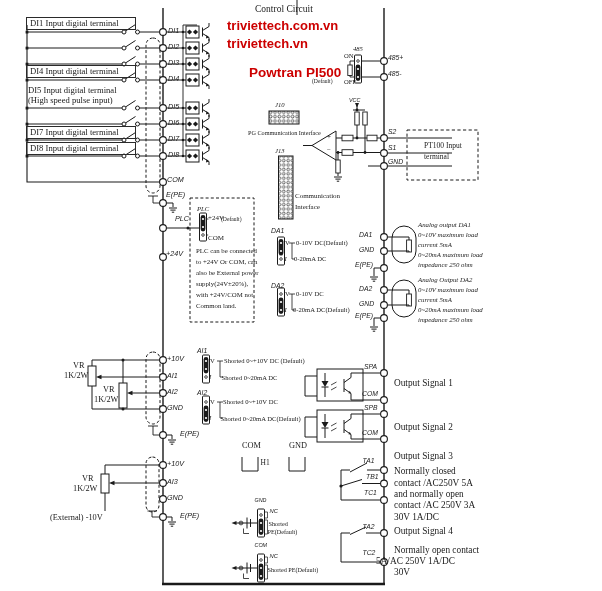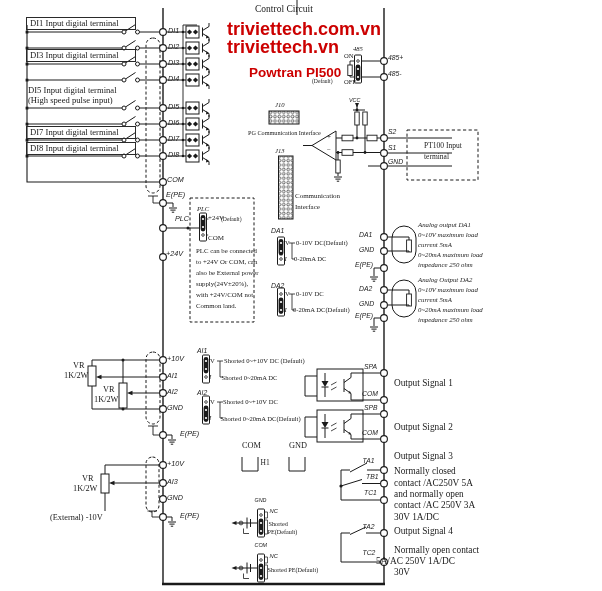--- a/index.html
+++ b/index.html
@@ -18,21 +18,21 @@
   .t7{font-size:7px;}
   .t68{font-size:6.8px;}
   .t65{font-size:6.6px;}
   .t65i{font-size:6.6px;font-style:italic;}
   .t6{font-size:6.2px;}
   .t55{font-size:5.6px;}
   .t5i{font-size:5.4px;font-style:italic;font-family:"Liberation Sans",sans-serif;}
   .t55i{font-size:5.8px;font-style:italic;font-family:"Liberation Sans",sans-serif;}
   .tn{font-size:6.8px;font-style:italic;}
   .red{font-family:"Liberation Sans",sans-serif;font-weight:bold;color:#cc0000;}
-  .red13{font-size:18px;}
+  .red13{font-size:13px;}
   .red135{font-size:13.5px;margin-left:22px;}
 </style>
 </head>
 <body>
 
 <div id="stage">
 
 <svg id="wires" width="602" height="591" viewBox="0 0 602 591" stroke="#1a1a1a" fill="none" stroke-width="1">
   <defs>
     <pattern id="pd" width="4.4" height="4.4" patternUnits="userSpaceOnUse">
@@ -293,21 +293,21 @@
         <circle cx="384" cy="562" r="3.4" fill="#fff"></circle>
   </g>
 </svg>
 
 <div class="t f95" style="left:255px;top:4px">Control Circuit</div>
 <div class="t red red13" style="left:227px;top:19px">triviettech.com.vn</div>
 <div class="t red red13" style="left:227px;top:37px">triviettech.vn</div>
 <div class="t red red135" style="left:227px;top:65px">Powtran PI500</div>
 
 <div class="t tb box" style="left:26px;top:17px">DI1  Input digital terminal</div>
-<div class="t tb box" style="left:26px;top:49px">DI3  Input digital terminal</div>
+<div class="t tb box" style="left:26px;top:65px">DI4  Input digital terminal</div>
 <div class="t tb" style="left:28px;top:86px">DI5  Input digital terminal</div>
 <div class="t tb" style="left:28px;top:96px">(High speed pulse input)</div>
 <div class="t tb box" style="left:26px;top:126px">DI7  Input digital terminal</div>
 <div class="t tb box" style="left:26px;top:142px">DI8  Input digital terminal</div>
 
 <div class="t ti7" style="left:168px;top:27px">DI1</div>
 <div class="t ti7" style="left:168px;top:43px">DI2</div>
 <div class="t ti7" style="left:168px;top:59px">DI3</div>
 <div class="t ti7" style="left:168px;top:75px">DI4</div>
 <div class="t ti7" style="left:168px;top:103px">DI5</div>

